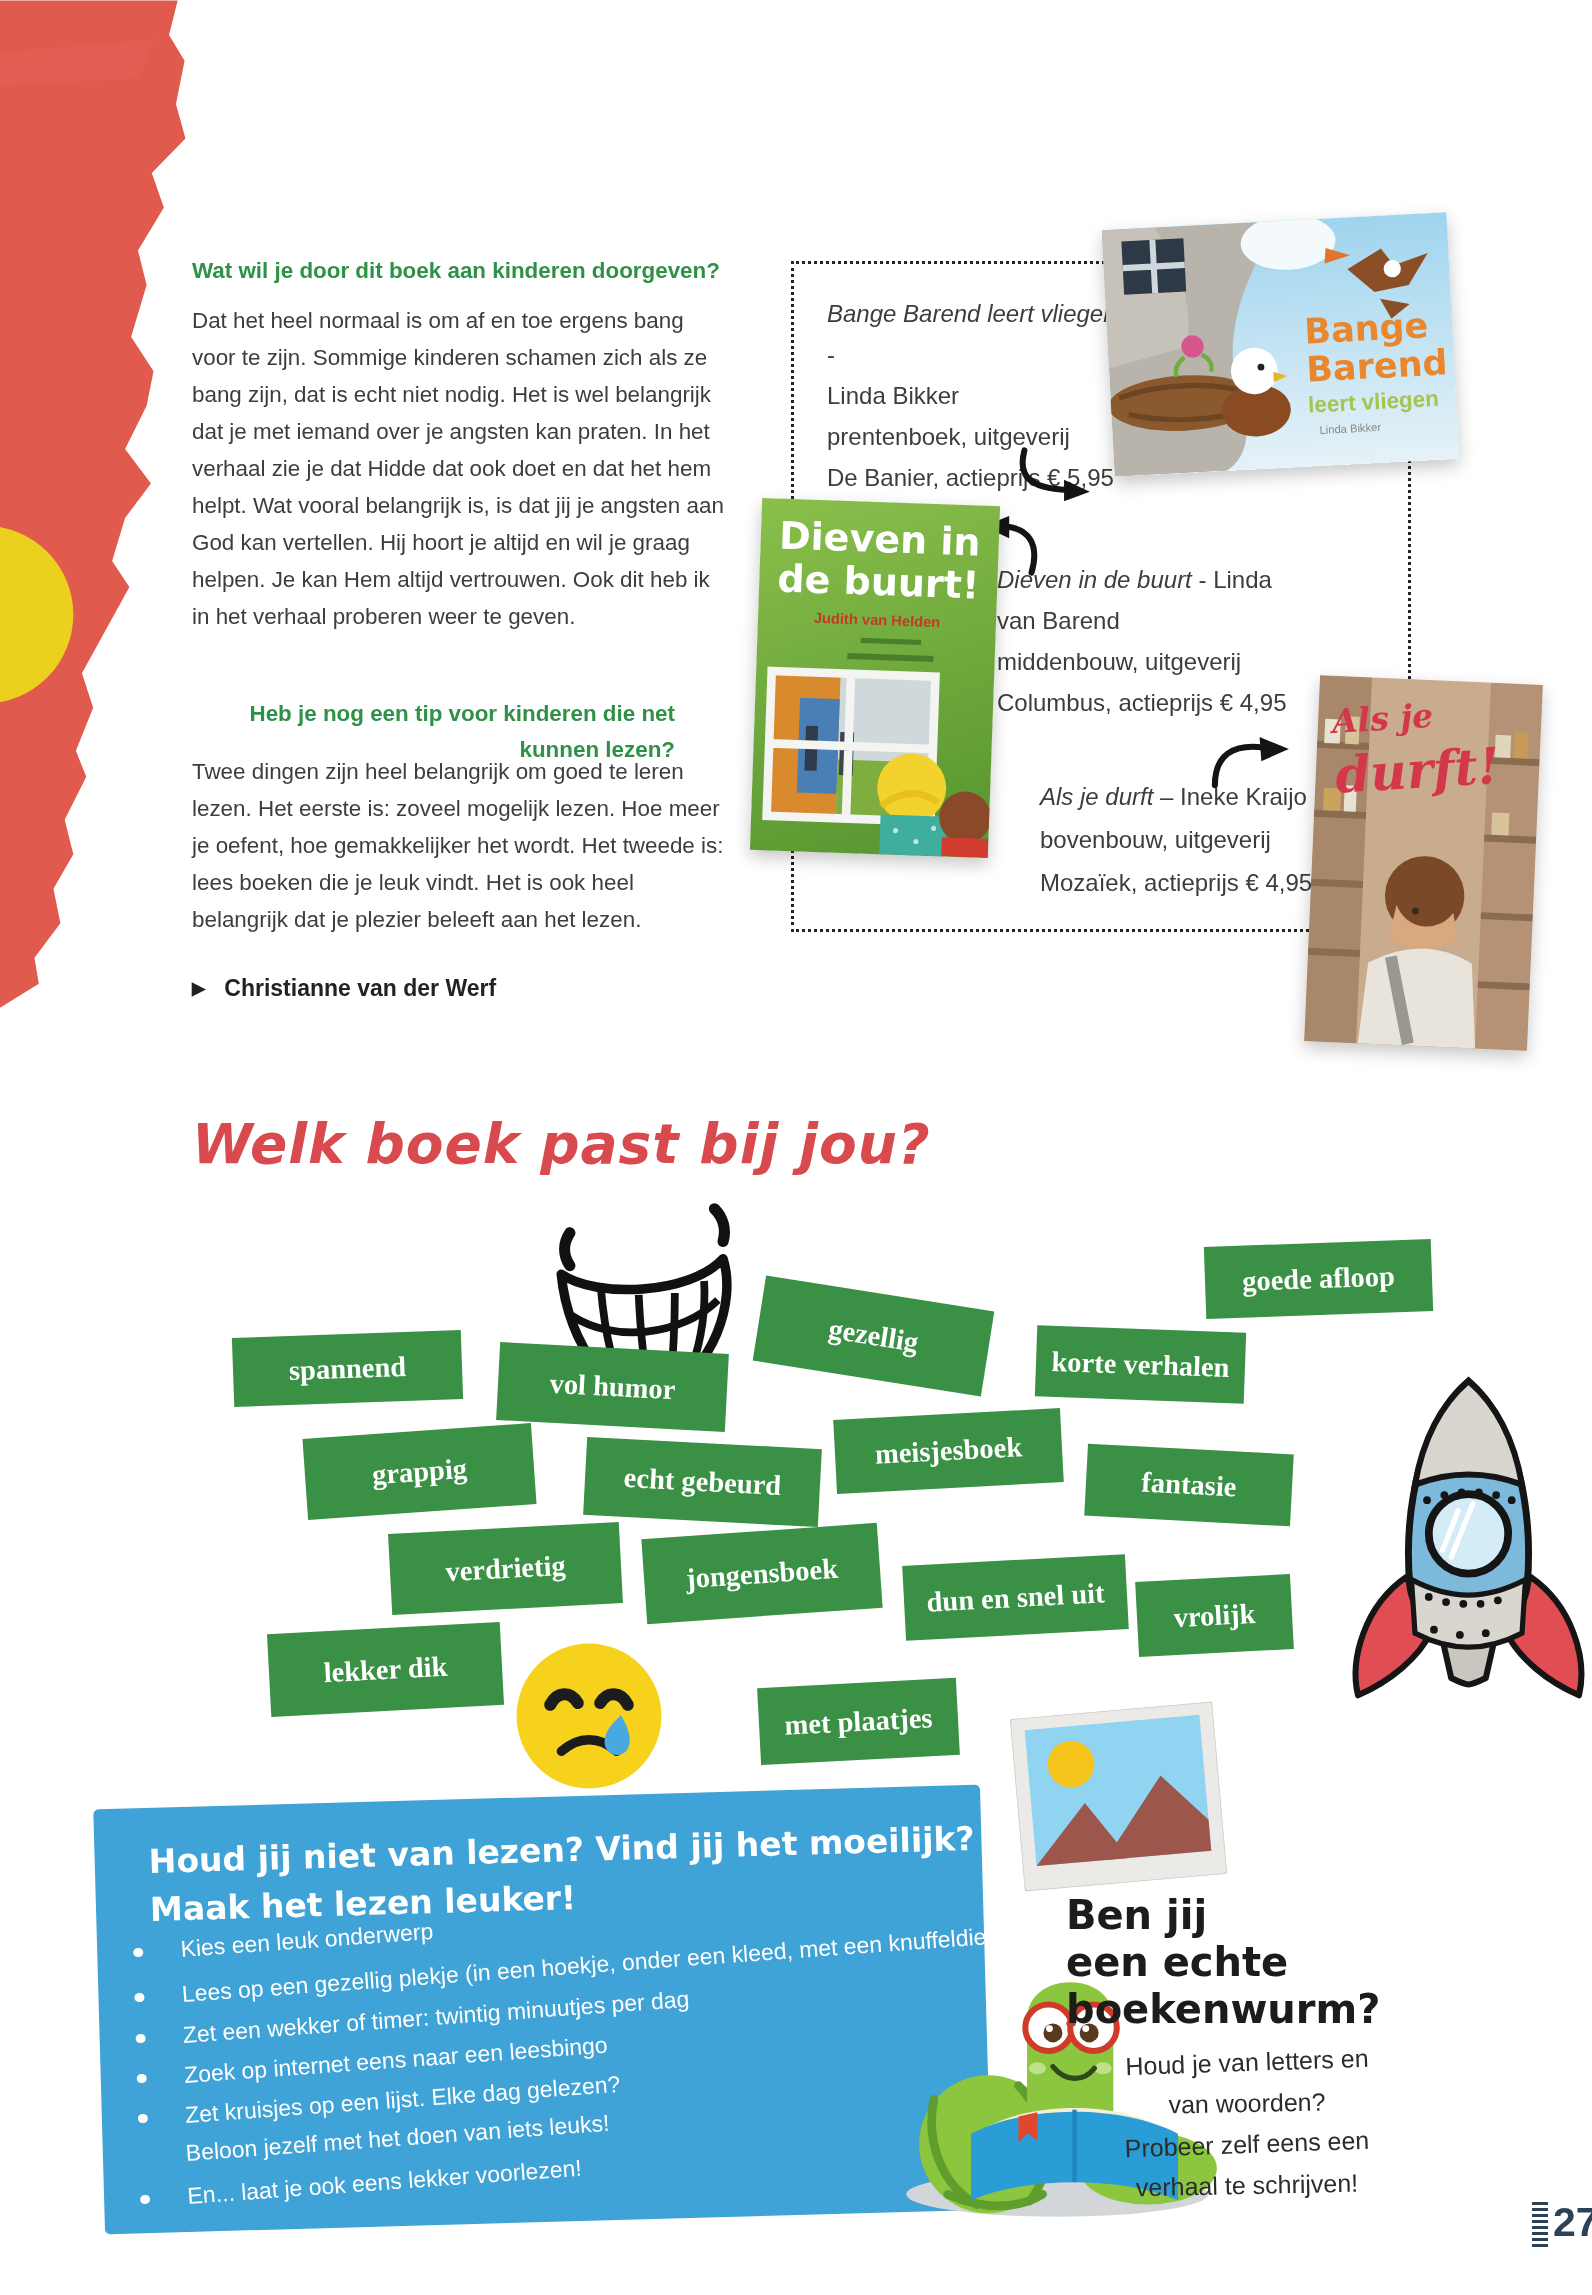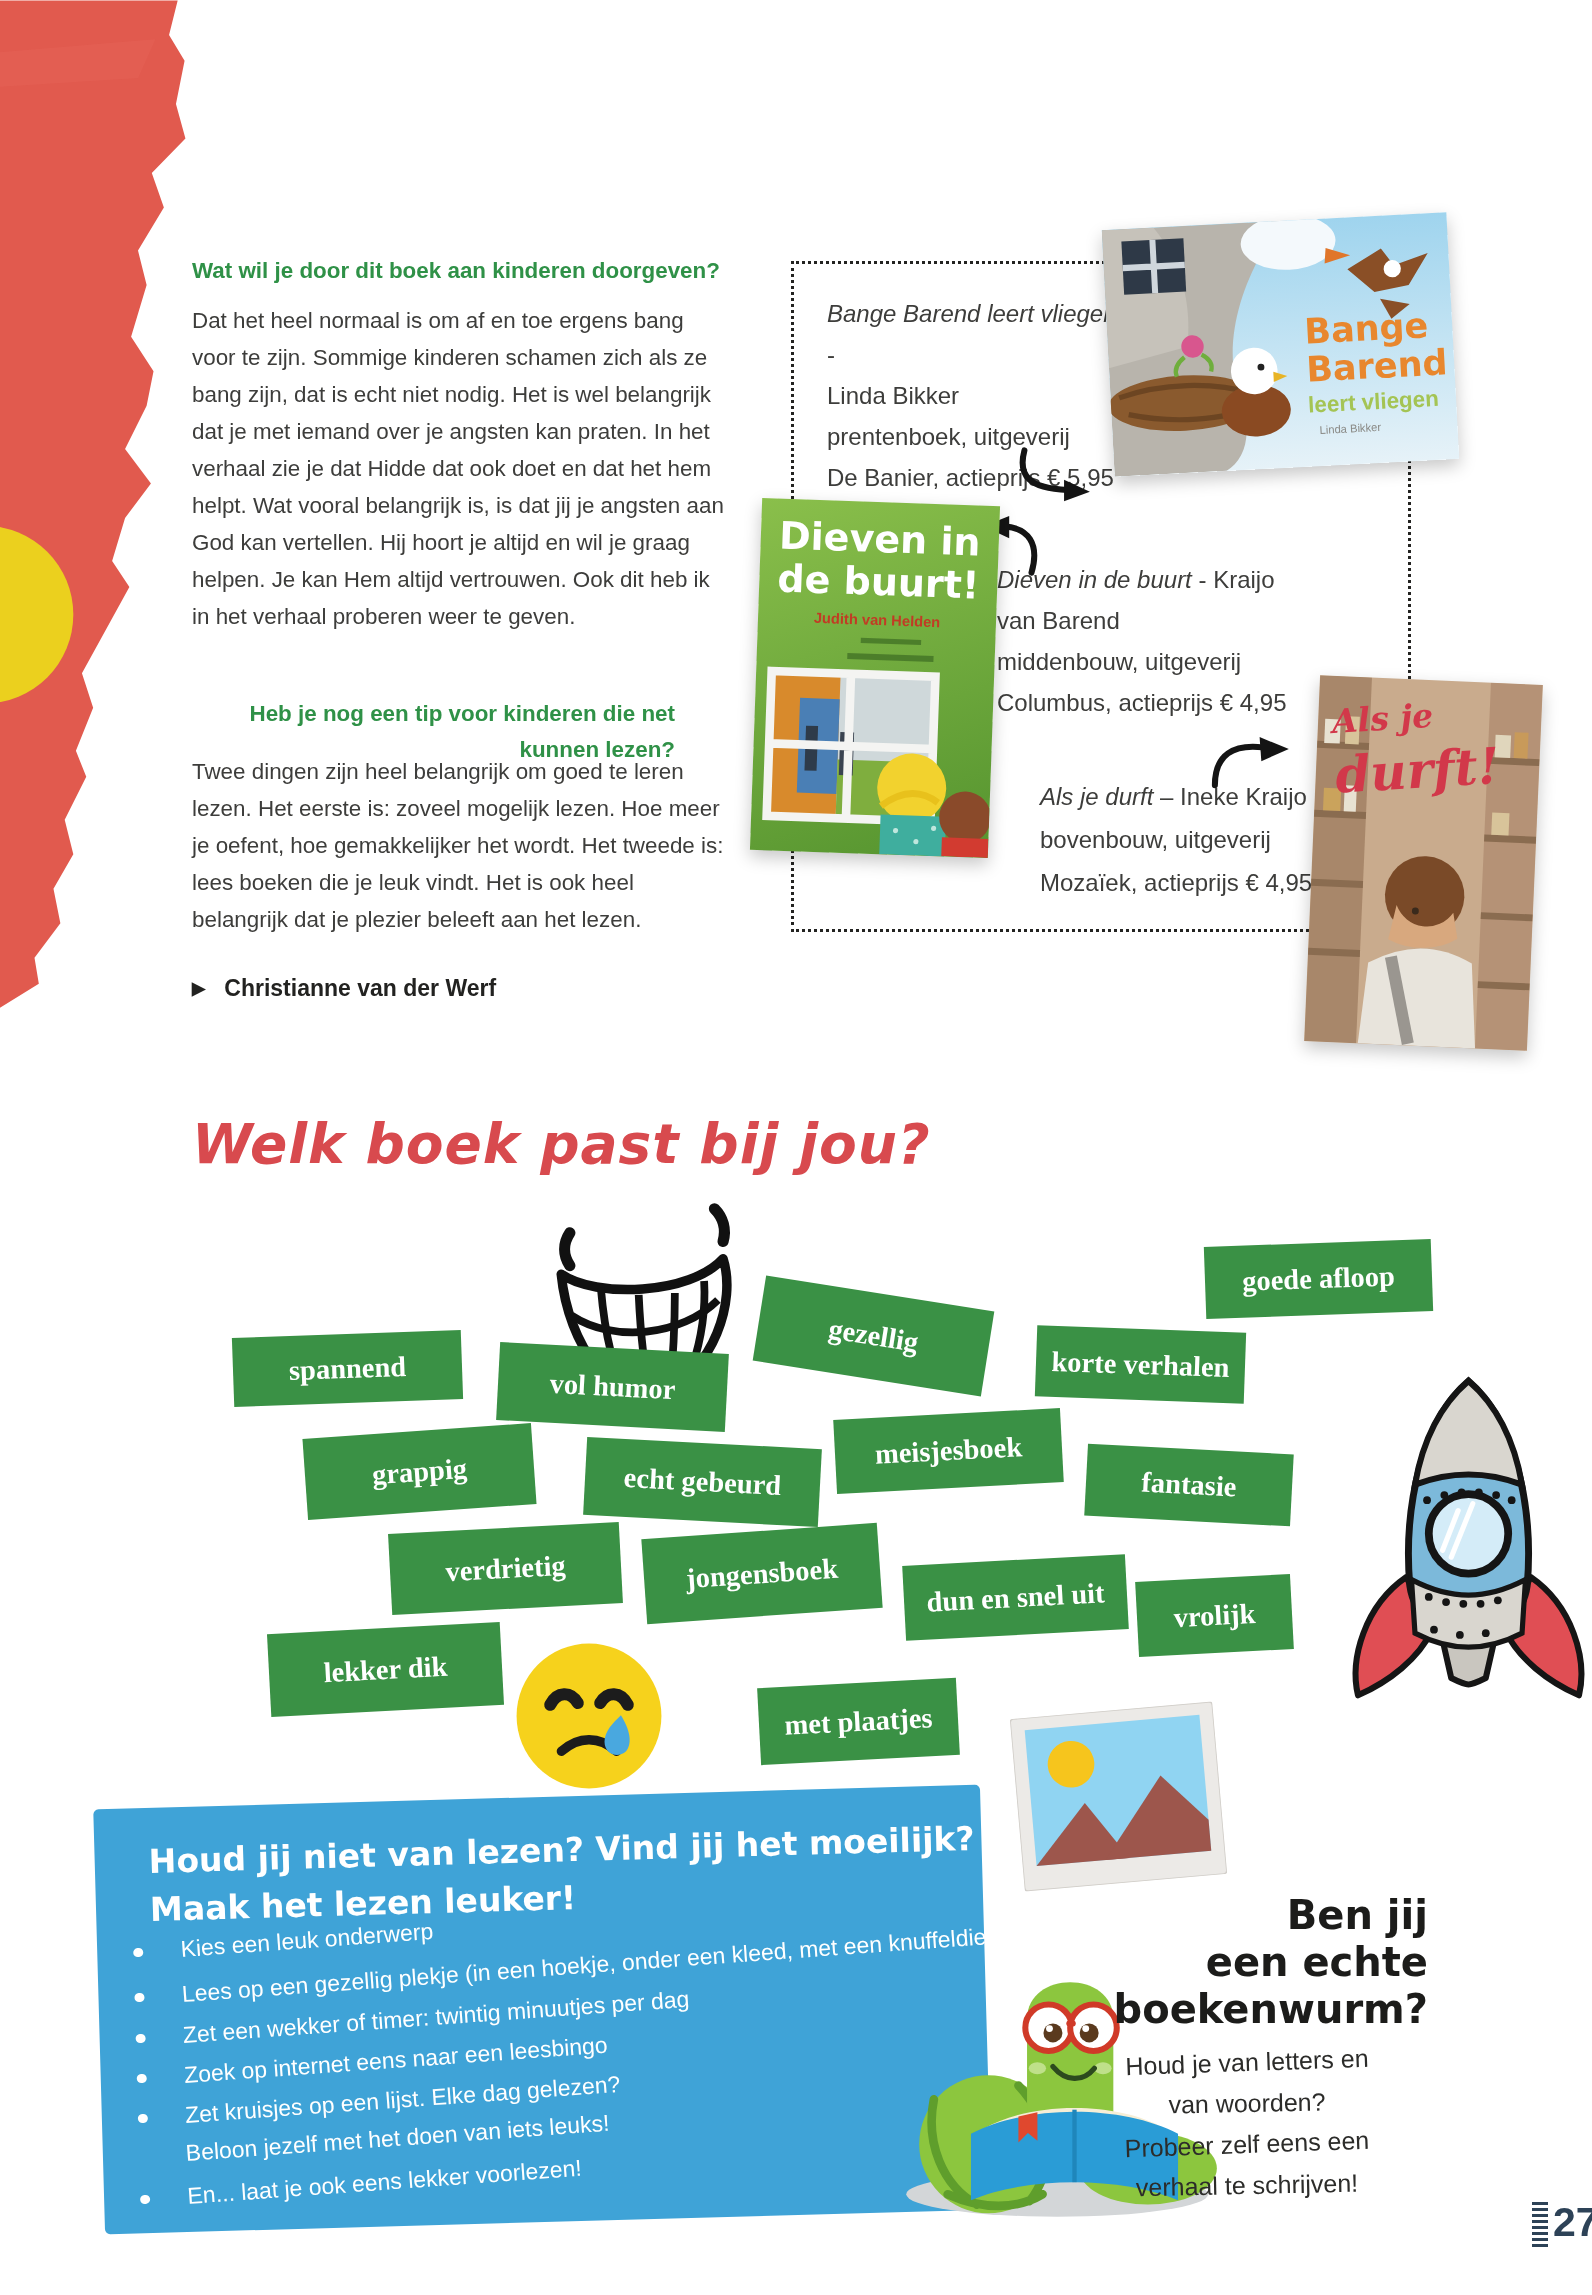--- a/index.html
+++ b/index.html
@@ -23,21 +23,21 @@
   .tag{background:#3a9145;color:#ffffff;font-family:"Liberation Serif",serif;font-weight:bold;
        font-size:28.5px;display:flex;align-items:center;justify-content:center;white-space:nowrap;}
   
   .bluebox{background:#3fa3d7;border-radius:5.2px;}
   .tips-title{color:#fff;font-size:33px;line-height:45px;white-space:nowrap;}
   .tip-row{position:absolute;display:flex;align-items:center;color:#ffffff;font-size:23px;
            white-space:nowrap;transform:rotate(-2.5deg);transform-origin:left center;}
   .tip-row .dot{width:9.5px;height:9.5px;border-radius:50%;background:#ffffff;margin-right:38px;flex:0 0 auto;}
   .tip-row.no-bullet{padding-left:47px;}
   
-  .worm-head{color:#1c1c1a;font-size:40px;line-height:47px;text-align:right;margin:0;}
+  .worm-head{color:#1c1c1a;font-size:40px;line-height:47px;text-align:left;margin:0;}
   .worm-line{color:#2c2c2a;font-size:25px;line-height:41px;text-align:center;}
   .worm-line:nth-of-type(1){transform:rotate(-2deg);}
   .worm-line:nth-of-type(2){transform:rotate(-1deg);}
   .worm-line:nth-of-type(3){transform:rotate(-2deg);}
   .worm-line:nth-of-type(4){transform:rotate(-1.2deg);}
   
   .pagenum{color:#2d4257;font-size:41px;font-weight:bold;}
   .barcode{width:15.5px;height:45px;background:repeating-linear-gradient(#2d4257 0 2.6px,transparent 2.6px 6px);}
 </style>
 </head>
@@ -70,21 +70,21 @@
   <svg class="abs" style="left:1014px;top:447px;" width="82" height="56" viewBox="0 0 95 65">
     <path d="M12,4 C4,34 18,48 62,50" fill="none" stroke="#141414" stroke-width="7" stroke-linecap="round"></path>
     <polygon points="58,38 88,52 58,63" fill="#141414"></polygon>
   </svg>
 
   <svg class="abs" style="left:978px;top:516px;" width="65" height="60" viewBox="0 0 75 70">
     <path d="M62,66 C72,32 58,14 30,12" fill="none" stroke="#141414" stroke-width="7" stroke-linecap="round"></path>
     <polygon points="36,0 6,12 36,26" fill="#141414"></polygon>
   </svg>
   <div class="caption abs" style="left:997px;top:559px;width:293px;">
-    <span class="ital">Dieven in de buurt</span><span> - Kraijo</span><br>
+    <span class="ital">Dieven in de buurt</span><span> - Linda</span><br>
     <span>van Barend</span><br>
     <span>middenbouw, uitgeverij</span><br>
     <span>Columbus, actieprijs € 4,95</span>
   </div>
 
   <svg class="abs" style="left:1208px;top:735px;" width="86" height="54" viewBox="0 0 100 62">
     <path d="M8,58 C8,22 30,10 64,14" fill="none" stroke="#141414" stroke-width="7" stroke-linecap="round"></path>
     <polygon points="60,2 94,16 62,30" fill="#141414"></polygon>
   </svg>
   <div class="caption abs" style="left:1040px;top:775px;width:293px;line-height:43px;">

